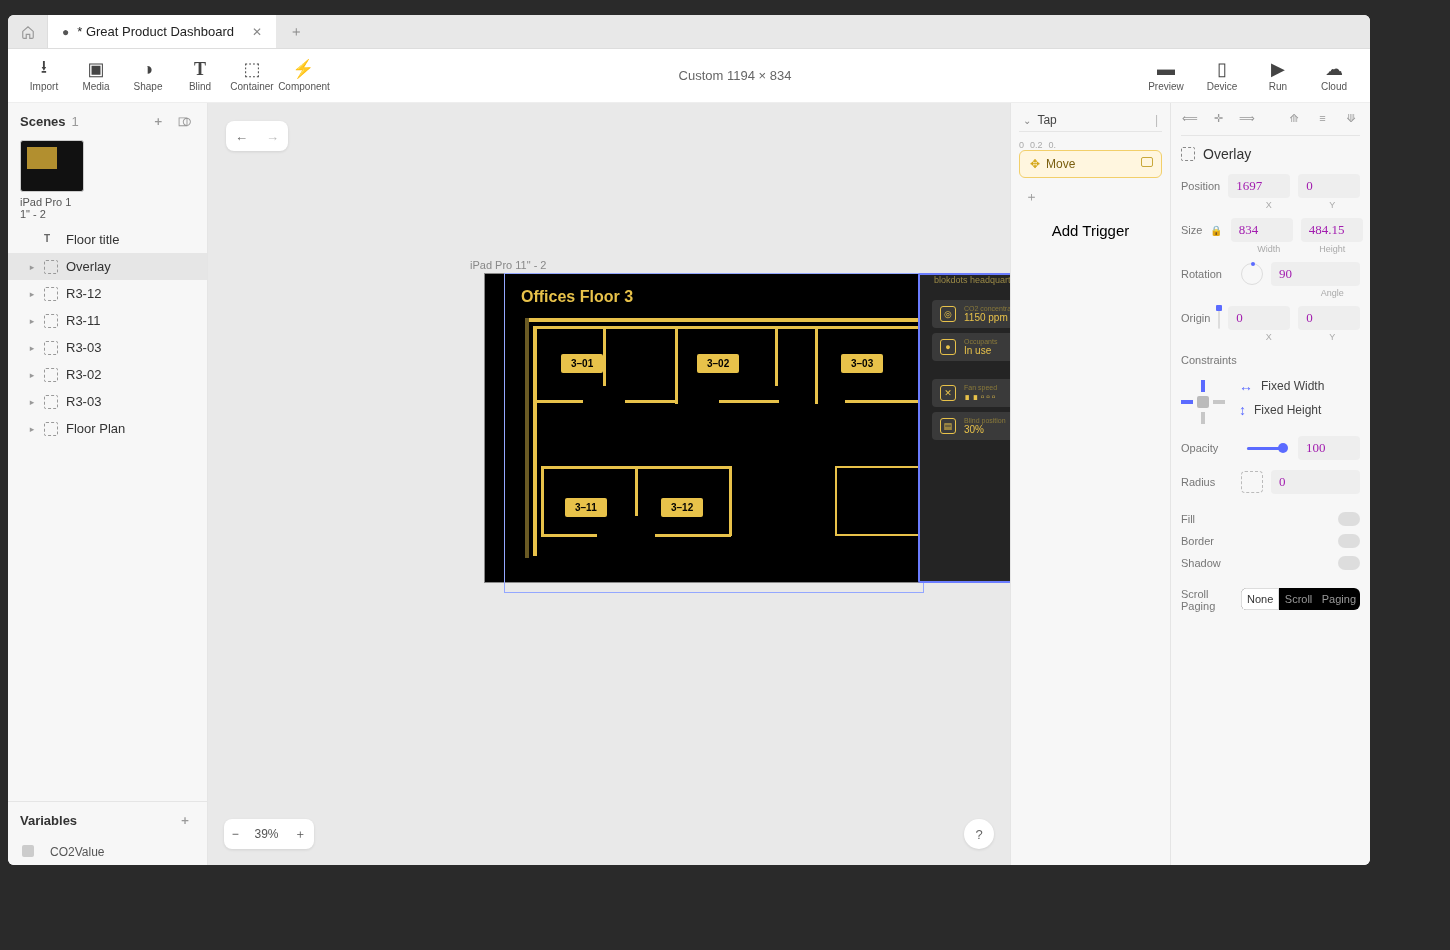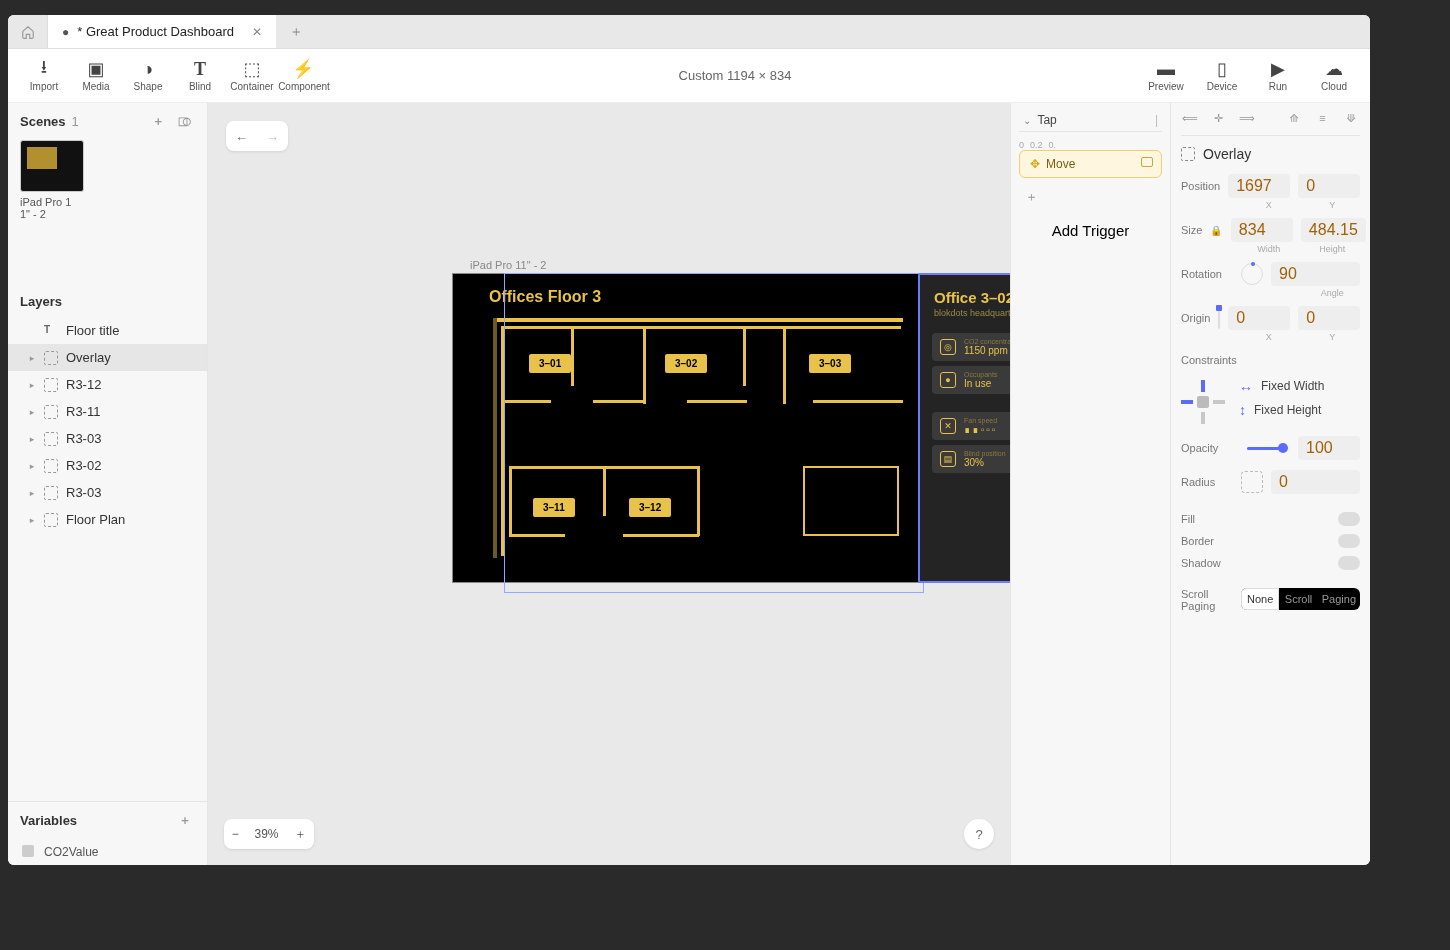--- a/index.html
+++ b/index.html
@@ -36,27 +36,27 @@
 .scene-thumb { margin:0 12px 6px; }
 .scene-thumb .thumb { width:64px; height:52px; background:#111; border:1px solid #ccc; border-radius:3px; position:relative; }
 .scene-thumb .thumb::after{content:""; position:absolute; inset:6px 26px 22px 6px; background:#b28f2f;}
 .scene-thumb .cap { font-size:11px; color:#555; margin-top:4px; white-space:pre-line; }
 .layer-row { display:flex; align-items:center; gap:8px; padding:6px 12px 6px 20px; font-size:13px; color:#333; cursor:pointer; }
 .layer-row.sel { background:#e6e6e6; }
 .layer-row .chev { width:8px; text-align:center; color:#999; font-size:9px; }
 .layer-row .ic { width:14px; height:14px; border:1px dashed #999; border-radius:2px; }
 .layer-row .ic.text { border:none; font-size:10px; color:#666; font-weight:600; }
 .vars-head { margin-top:auto; border-top:1px solid #e5e5e5; }
-.var-row { display:flex; align-items:flex-start; gap:10px; padding:6px 14px; font-size:12px; color:#555; }
+.var-row { display:flex; align-items:flex-start; gap:16px; padding:6px 14px; font-size:12px; color:#555; }
 .var-row .dot{ width:12px;height:12px;background:#ccc;border-radius:2px;}
 
 
 .nav-arrows { position:absolute; top:18px; left:18px; background:#fff; border-radius:8px; height:30px; width:62px; display:flex; align-items:center; justify-content:space-around; box-shadow:0 1px 3px rgba(0,0,0,.1); color:#666; font-size:13px; }
 .artboard-label { position:absolute; top:156px; left:262px; font-size:11px; color:#888; }
-.artboard { position:absolute; top:170px; left:244px; width:630px; height:310px; background:#000; border:1px solid #888; }
+.artboard { position:absolute; top:170px; left:276px; width:630px; height:310px; background:#000; border:1px solid #888; }
 .artboard-bounds { position:absolute; top:170px; left:296px; width:420px; height:320px; border:1px solid #94a7ff; pointer-events:none; }
 
 
 .fp-title { position:absolute; top:14px; left:36px; color:#e8c24a; font-size:16px; font-weight:600; }
 .fp-room { position:absolute; background:#e8c24a; color:#000; font-size:10px; font-weight:600; display:flex; align-items:center; justify-content:center; border-radius:2px; padding:4px 10px; }
 .fp-wall { position:absolute; background:#e8c24a; }
 .fp-wall.dim { background:#6a5a24; }
 .fp-out { position:absolute; border:2px solid #e8c24a; }
 
 
@@ -81,21 +81,21 @@
 .add-trigger { text-align:center; padding:14px 0; color:#000000; font-size:15px; cursor:pointer; }
 .ruler { display:flex; gap:6px; font-size:9px; color:#aaa; padding:2px 0 0; }
 
 
 .insp-top-row { display:flex; gap:4px; padding-bottom:8px; border-bottom:1px solid #e5e5e5; justify-content:space-between; }
 .insp-top-row .ib { width:18px;height:18px;display:flex;align-items:center;justify-content:center;color:#999;font-size:11px;border-radius:3px;cursor:pointer;}
 .insp-sec-title { display:flex; align-items:center; gap:8px; font-size:14px; color:#333; padding:10px 0 12px; }
 .insp-sec-title .dashsq{width:14px;height:14px;border:1px dashed #888;border-radius:2px;}
 .insp-row { display:flex; align-items:center; gap:8px; margin-bottom:8px; }
 .insp-row .lab { width:52px; color:#777; font-size:11px; }
-.insp-row .field { flex:1; background:#eee; border-radius:4px; height:24px; display:flex; align-items:center; padding:0 8px; font-size:16px; color:#a16207; }
+.insp-row .field { flex:1; background:#eee; border-radius:4px; height:24px; display:flex; align-items:center; padding:0 8px; font-size:13px; color:#a21caf;font-family:Liberation Serif, serif; }
 .insp-row .field.sm{flex:0 0 62px;}
 .sublabels{display:flex;gap:8px;margin:-6px 0 8px 60px;font-size:9px;color:#aaa;}
 .sublabels span{flex:1;text-align:center;}
 .insp-h { color:#777; font-size:11px; margin:12px 0 8px; }
 .constraint-box { display:flex; align-items:center; gap:14px; padding:4px 0 10px; }
 .cb-grid { width:44px;height:44px;position:relative; }
 .cb-grid .bar{position:absolute;background:#c7c7c7;}
 .cb-grid .bar.t{top:0;left:20px;width:4px;height:12px;background:#5b6bff;}
 .cb-grid .bar.b{bottom:0;left:20px;width:4px;height:12px;}
 .cb-grid .bar.l{left:0;top:20px;height:4px;width:12px;background:#5b6bff;}
@@ -190,23 +190,20 @@
         <span class="spacer"></span>
         <span class="iconbtn">＋</span>
         <span class="iconbtn">⎄</span>
       </div>
       <div class="scene-thumb">
         <div class="thumb"></div>
         <div class="cap">iPad Pro 1
 1" - 2</div>
       </div>
 
-      <div class="sec-head" style="margin-top:60px">
-        <span>Layers</span>
-      </div>
       <div class="layer-row">
           <span class="chev"></span>
           <span class="ic text">T</span>
           <span>Floor title</span>
         </div>
       <div class="layer-row sel">
           <span class="chev">▸</span>
           <span class="ic"></span>
           <span>Overlay</span>
         </div>
@@ -289,21 +286,20 @@
         <div class="fp-room" style="top:80px;left:212px">3–02</div>
         <div class="fp-room" style="top:80px;left:356px">3–03</div>
         <div class="fp-room" style="top:224px;left:80px">3–11</div>
         <div class="fp-room" style="top:224px;left:176px">3–12</div>
       </div>
 
       <div class="artboard-bounds"></div>
 
       <div class="overlay-card">
 
-        <div class="ov-title">Office 3–02</div>
         <div class="ov-sub">blokdots headquarters</div>
         <div class="ov-chip">
             <span class="ic">◎</span>
             <span class="txt">
               <span class="lab">CO2 concentration</span>
               <span>1150 ppm</span>
             </span>
           </div>
         <div class="ov-chip">
             <span class="ic">●</span>

